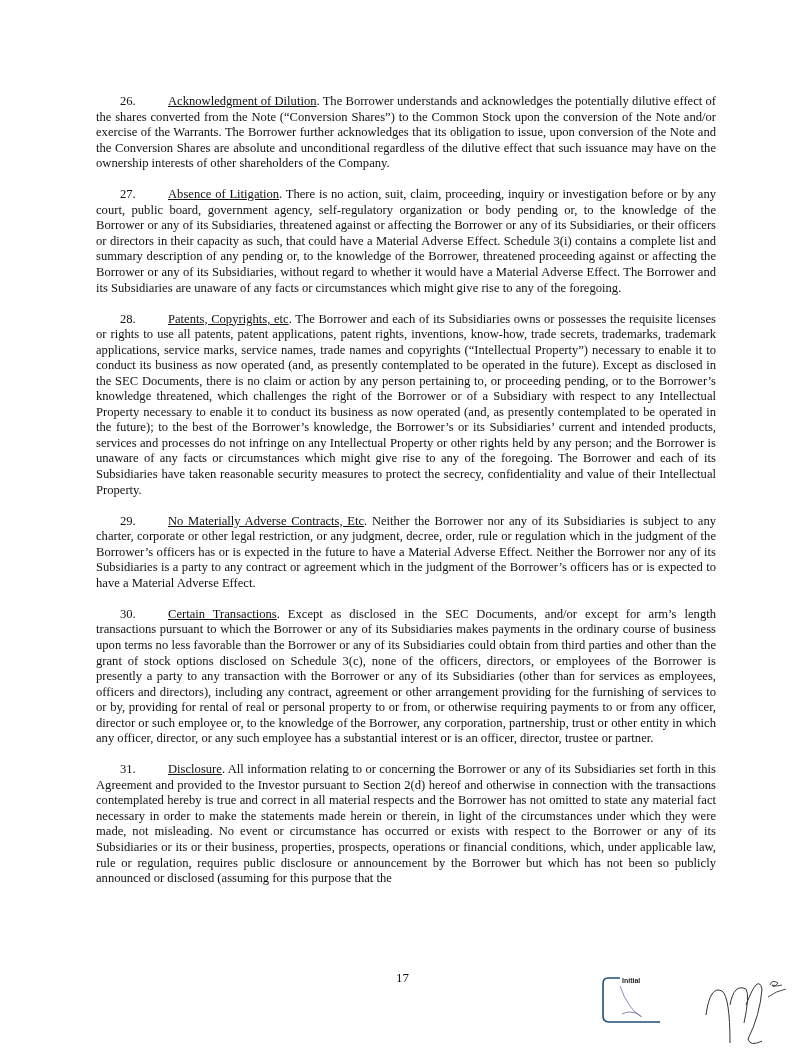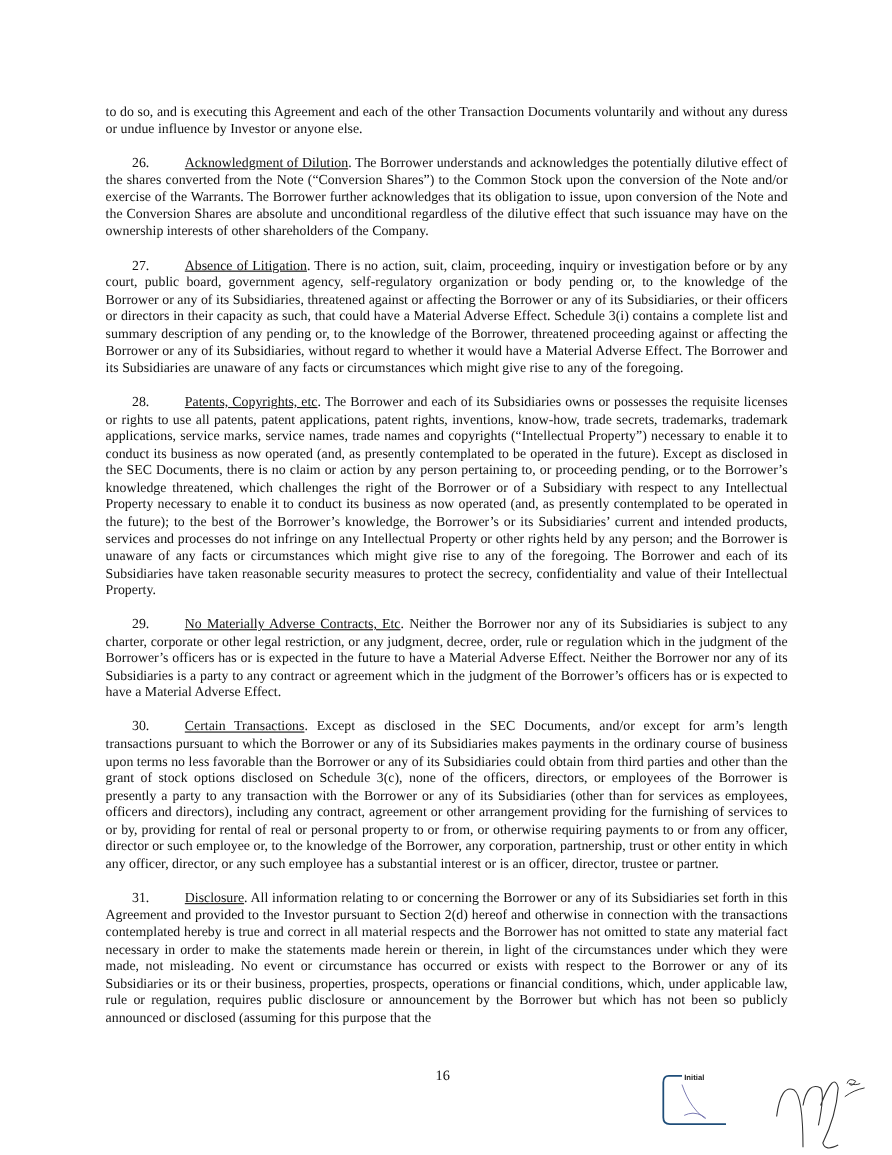--- a/index.html
+++ b/index.html
@@ -51,36 +51,35 @@
       left: 700px;
       top: 975px;
       width: 100px;
       height: 72px;
     }
   </style>
 </head>
 <body>
 
 <div class="page">
-  <p class="para">to do so, and is executing this Agreement and each of the other Transaction Documents voluntarily and without any duress or undue influence by Investor or anyone else.</p>
 
   <p class="para"><span class="num">26.</span><span class="heading">Acknowledgment of Dilution</span><span>. The Borrower understands and acknowledges the potentially dilutive effect of the shares converted from the Note (“Conversion Shares”) to the Common Stock upon the conversion of the Note and/or exercise of the Warrants. The Borrower further acknowledges that its obligation to issue, upon conversion of the Note and the Conversion Shares are absolute and unconditional regardless of the dilutive effect that such issuance may have on the ownership interests of other shareholders of the Company.</span></p>
 
   <p class="para"><span class="num">27.</span><span class="heading">Absence of Litigation</span><span>. There is no action, suit, claim, proceeding, inquiry or investigation before or by any court, public board, government agency, self-regulatory organization or body pending or, to the knowledge of the Borrower or any of its Subsidiaries, threatened against or affecting the Borrower or any of its Subsidiaries, or their officers or directors in their capacity as such, that could have a Material Adverse Effect. Schedule 3(i) contains a complete list and summary description of any pending or, to the knowledge of the Borrower, threatened proceeding against or affecting the Borrower or any of its Subsidiaries, without regard to whether it would have a Material Adverse Effect. The Borrower and its Subsidiaries are unaware of any facts or circumstances which might give rise to any of the foregoing.</span></p>
 
   <p class="para"><span class="num">28.</span><span class="heading">Patents, Copyrights, etc</span><span>. The Borrower and each of its Subsidiaries owns or possesses the requisite licenses or rights to use all patents, patent applications, patent rights, inventions, know-how, trade secrets, trademarks, trademark applications, service marks, service names, trade names and copyrights (“Intellectual Property”) necessary to enable it to conduct its business as now operated (and, as presently contemplated to be operated in the future). Except as disclosed in the SEC Documents, there is no claim or action by any person pertaining to, or proceeding pending, or to the Borrower’s knowledge threatened, which challenges the right of the Borrower or of a Subsidiary with respect to any Intellectual Property necessary to enable it to conduct its business as now operated (and, as presently contemplated to be operated in the future); to the best of the Borrower’s knowledge, the Borrower’s or its Subsidiaries’ current and intended products, services and processes do not infringe on any Intellectual Property or other rights held by any person; and the Borrower is unaware of any facts or circumstances which might give rise to any of the foregoing. The Borrower and each of its Subsidiaries have taken reasonable security measures to protect the secrecy, confidentiality and value of their Intellectual Property.</span></p>
 
   <p class="para"><span class="num">29.</span><span class="heading">No Materially Adverse Contracts, Etc</span><span>. Neither the Borrower nor any of its Subsidiaries is subject to any charter, corporate or other legal restriction, or any judgment, decree, order, rule or regulation which in the judgment of the Borrower’s officers has or is expected in the future to have a Material Adverse Effect. Neither the Borrower nor any of its Subsidiaries is a party to any contract or agreement which in the judgment of the Borrower’s officers has or is expected to have a Material Adverse Effect.</span></p>
 
   <p class="para"><span class="num">30.</span><span class="heading">Certain Transactions</span><span>. Except as disclosed in the SEC Documents, and/or except for arm’s length transactions pursuant to which the Borrower or any of its Subsidiaries makes payments in the ordinary course of business upon terms no less favorable than the Borrower or any of its Subsidiaries could obtain from third parties and other than the grant of stock options disclosed on Schedule 3(c), none of the officers, directors, or employees of the Borrower is presently a party to any transaction with the Borrower or any of its Subsidiaries (other than for services as employees, officers and directors), including any contract, agreement or other arrangement providing for the furnishing of services to or by, providing for rental of real or personal property to or from, or otherwise requiring payments to or from any officer, director or such employee or, to the knowledge of the Borrower, any corporation, partnership, trust or other entity in which any officer, director, or any such employee has a substantial interest or is an officer, director, trustee or partner.</span></p>
 
   <p class="para"><span class="num">31.</span><span class="heading">Disclosure</span><span>. All information relating to or concerning the Borrower or any of its Subsidiaries set forth in this Agreement and provided to the Investor pursuant to Section 2(d) hereof and otherwise in connection with the transactions contemplated hereby is true and correct in all material respects and the Borrower has not omitted to state any material fact necessary in order to make the statements made herein or therein, in light of the circumstances under which they were made, not misleading. No event or circumstance has occurred or exists with respect to the Borrower or any of its Subsidiaries or its or their business, properties, prospects, operations or financial conditions, which, under applicable law, rule or regulation, requires public disclosure or announcement by the Borrower but which has not been so publicly announced or disclosed (assuming for this purpose that the</span></p>
 </div>
 
-<div class="page-number">16</div>
+<div class="page-number">17</div>
 
 <svg class="initial-stamp" viewBox="0 0 62 52">
   <path d="M20 4 H8 Q3 4 3 10 V42 Q3 48 9 48 H60" fill="none" stroke="#1f4e79" stroke-width="1.6"></path>
   <path d="M20 12 Q24 24 30 32 Q34 38 40 42 Q44 44 38 40 Q30 36 22 40" fill="none" stroke="#6a6aa8" stroke-width="0.8"></path>
 </svg>
 <span class="initial-label">Initial</span>
 
 <svg class="signature" viewBox="0 0 100 72">
   <path d="M6 40 Q10 10 22 16 Q30 22 30 68 M30 30 Q34 8 46 14 Q50 20 44 48 M46 30 Q58 -2 62 14 Q60 40 48 64 Q50 72 62 66" fill="none" stroke="#333" stroke-width="1"></path>
   <path d="M70 10 Q72 4 78 8 Q74 14 72 10 Q78 12 82 10 M68 22 Q76 16 86 14" fill="none" stroke="#333" stroke-width="0.9"></path>

